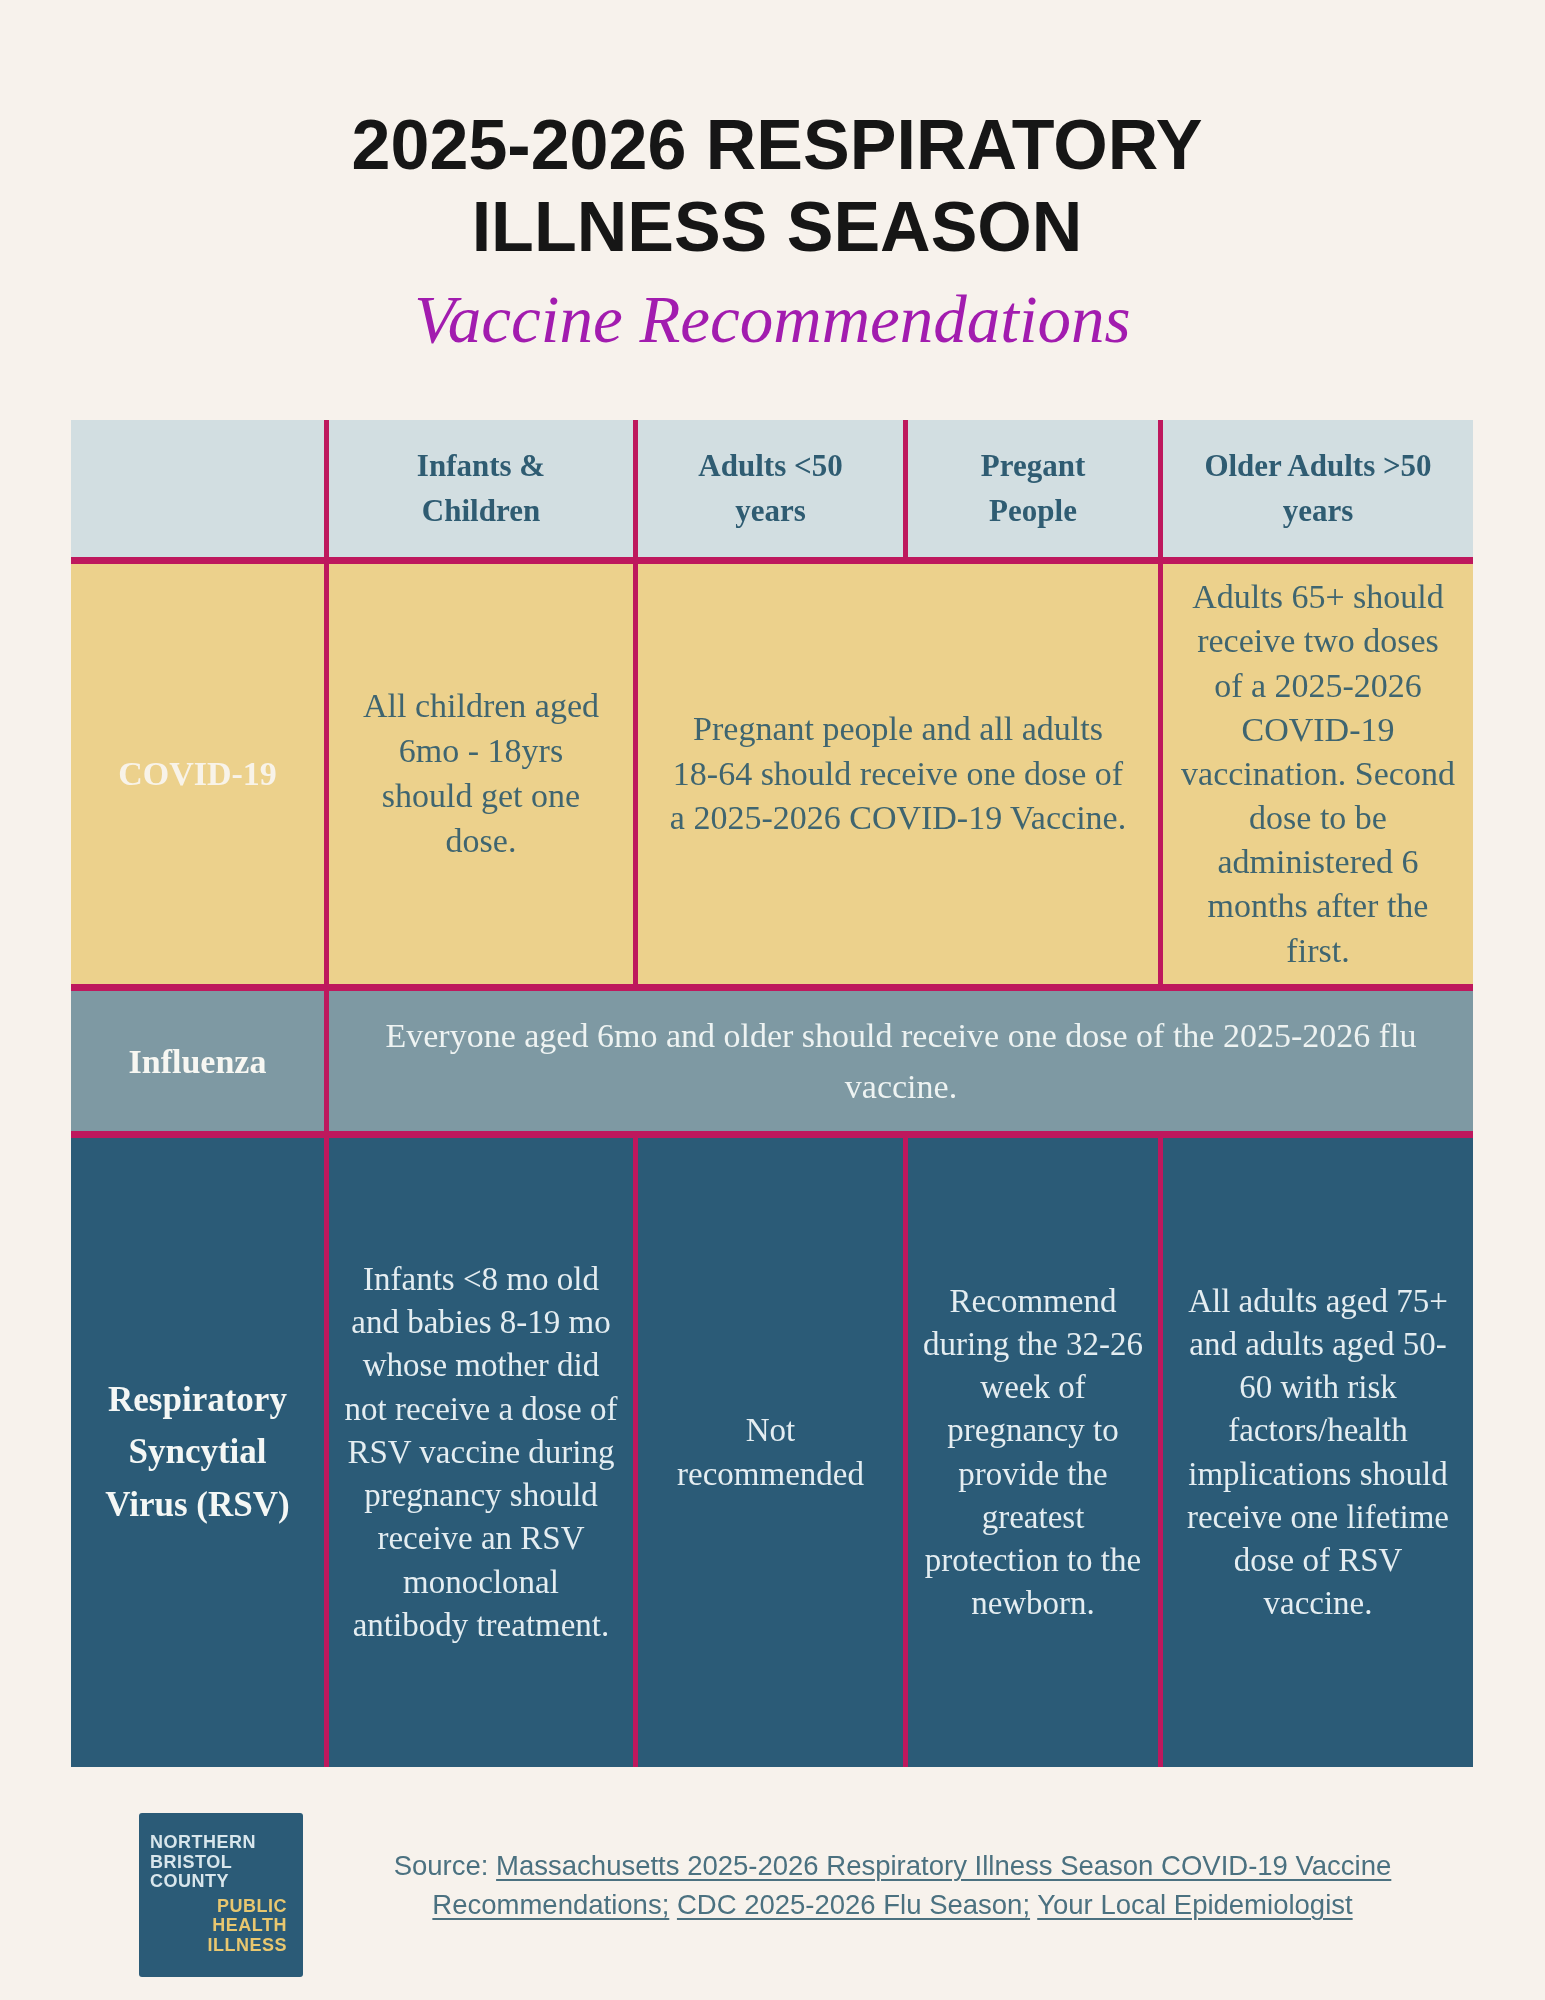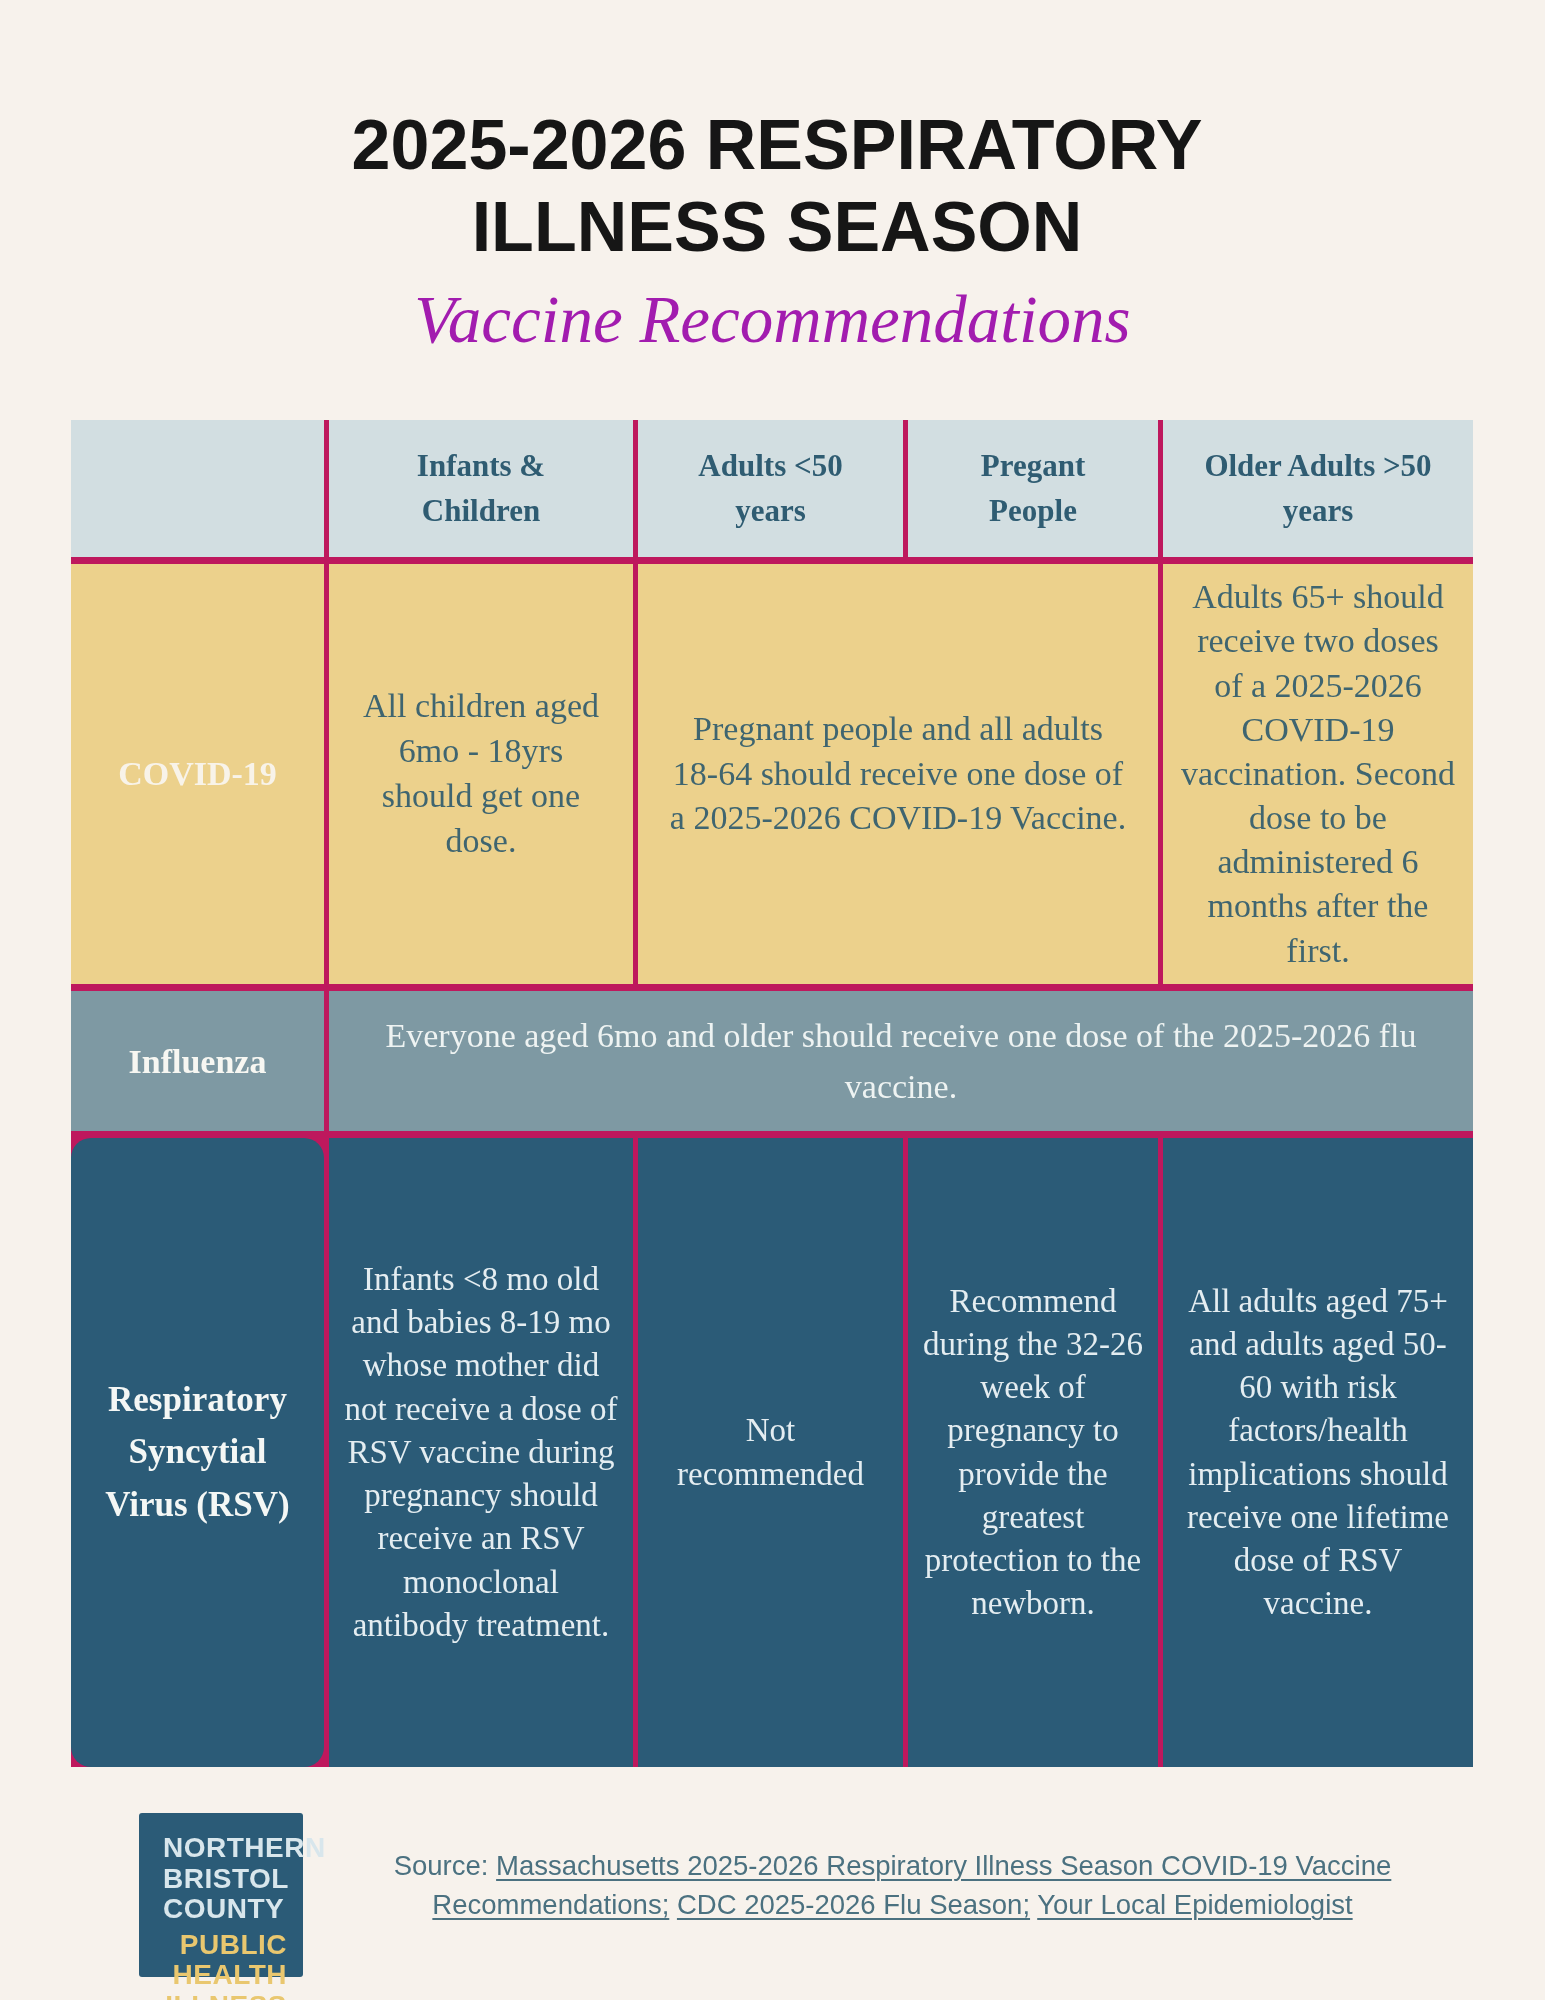--- a/index.html
+++ b/index.html
@@ -71,41 +71,41 @@
   .covid.label{font-weight:bold;color:#f8f3e9;}
   .covid.c2{padding:0 24px;}
   .covid.merged{padding:0 30px;}
   .covid.c5{padding:0 18px;line-height:1.3;}
 
   .flu{background:#7e99a3;color:#eef3f2;font-size:34px;line-height:1.5;}
   .flu.label{font-weight:bold;color:#f7f7f2;}
   .flu.merged{padding:0 30px;}
 
   .rsv{background:#2b5b77;color:#e4edf1;font-size:33px;line-height:1.31;}
-  .rsv.label{font-weight:bold;font-size:35px;line-height:1.5;color:#f4f7f5;padding:4px 18px;border-radius:20px;}
+  .rsv.label{font-weight:bold;font-size:35px;line-height:1.5;color:#f4f7f5;padding:4px 18px;}
   .rsv.c2{padding:0 14px;}
   .rsv.c3{padding:0 14px;}
   .rsv.c4{padding:0 14px;}
   .rsv.c5{padding:0 16px;}
 
   .span-cols-3-4{grid-column:3 / 5;}
   .span-cols-2-5{grid-column:2 / 6;}
 
   
   .logo{
     position:absolute;
     left:139px; top:1813px;
     width:164px; height:164px;
     background:#2b5b77;
     border-radius:3px;
     box-sizing:border-box;
-    padding:20px 16px 16px 24px;
+    padding:20px 16px 16px 11px;
     font-family:"Liberation Sans", sans-serif;
     font-weight:bold;
-    font-size:28px;
+    font-size:18px;
     line-height:1.09;
     letter-spacing:0.5px;
   }
   .logo-top{color:#d8e6ec;text-align:left;}
   .logo-bottom{color:#e9c76f;text-align:right;margin-top:5px;}
 
   .source-block{
     position:absolute;
     left:320px; right:80px; top:1846px;
     text-align:center;

